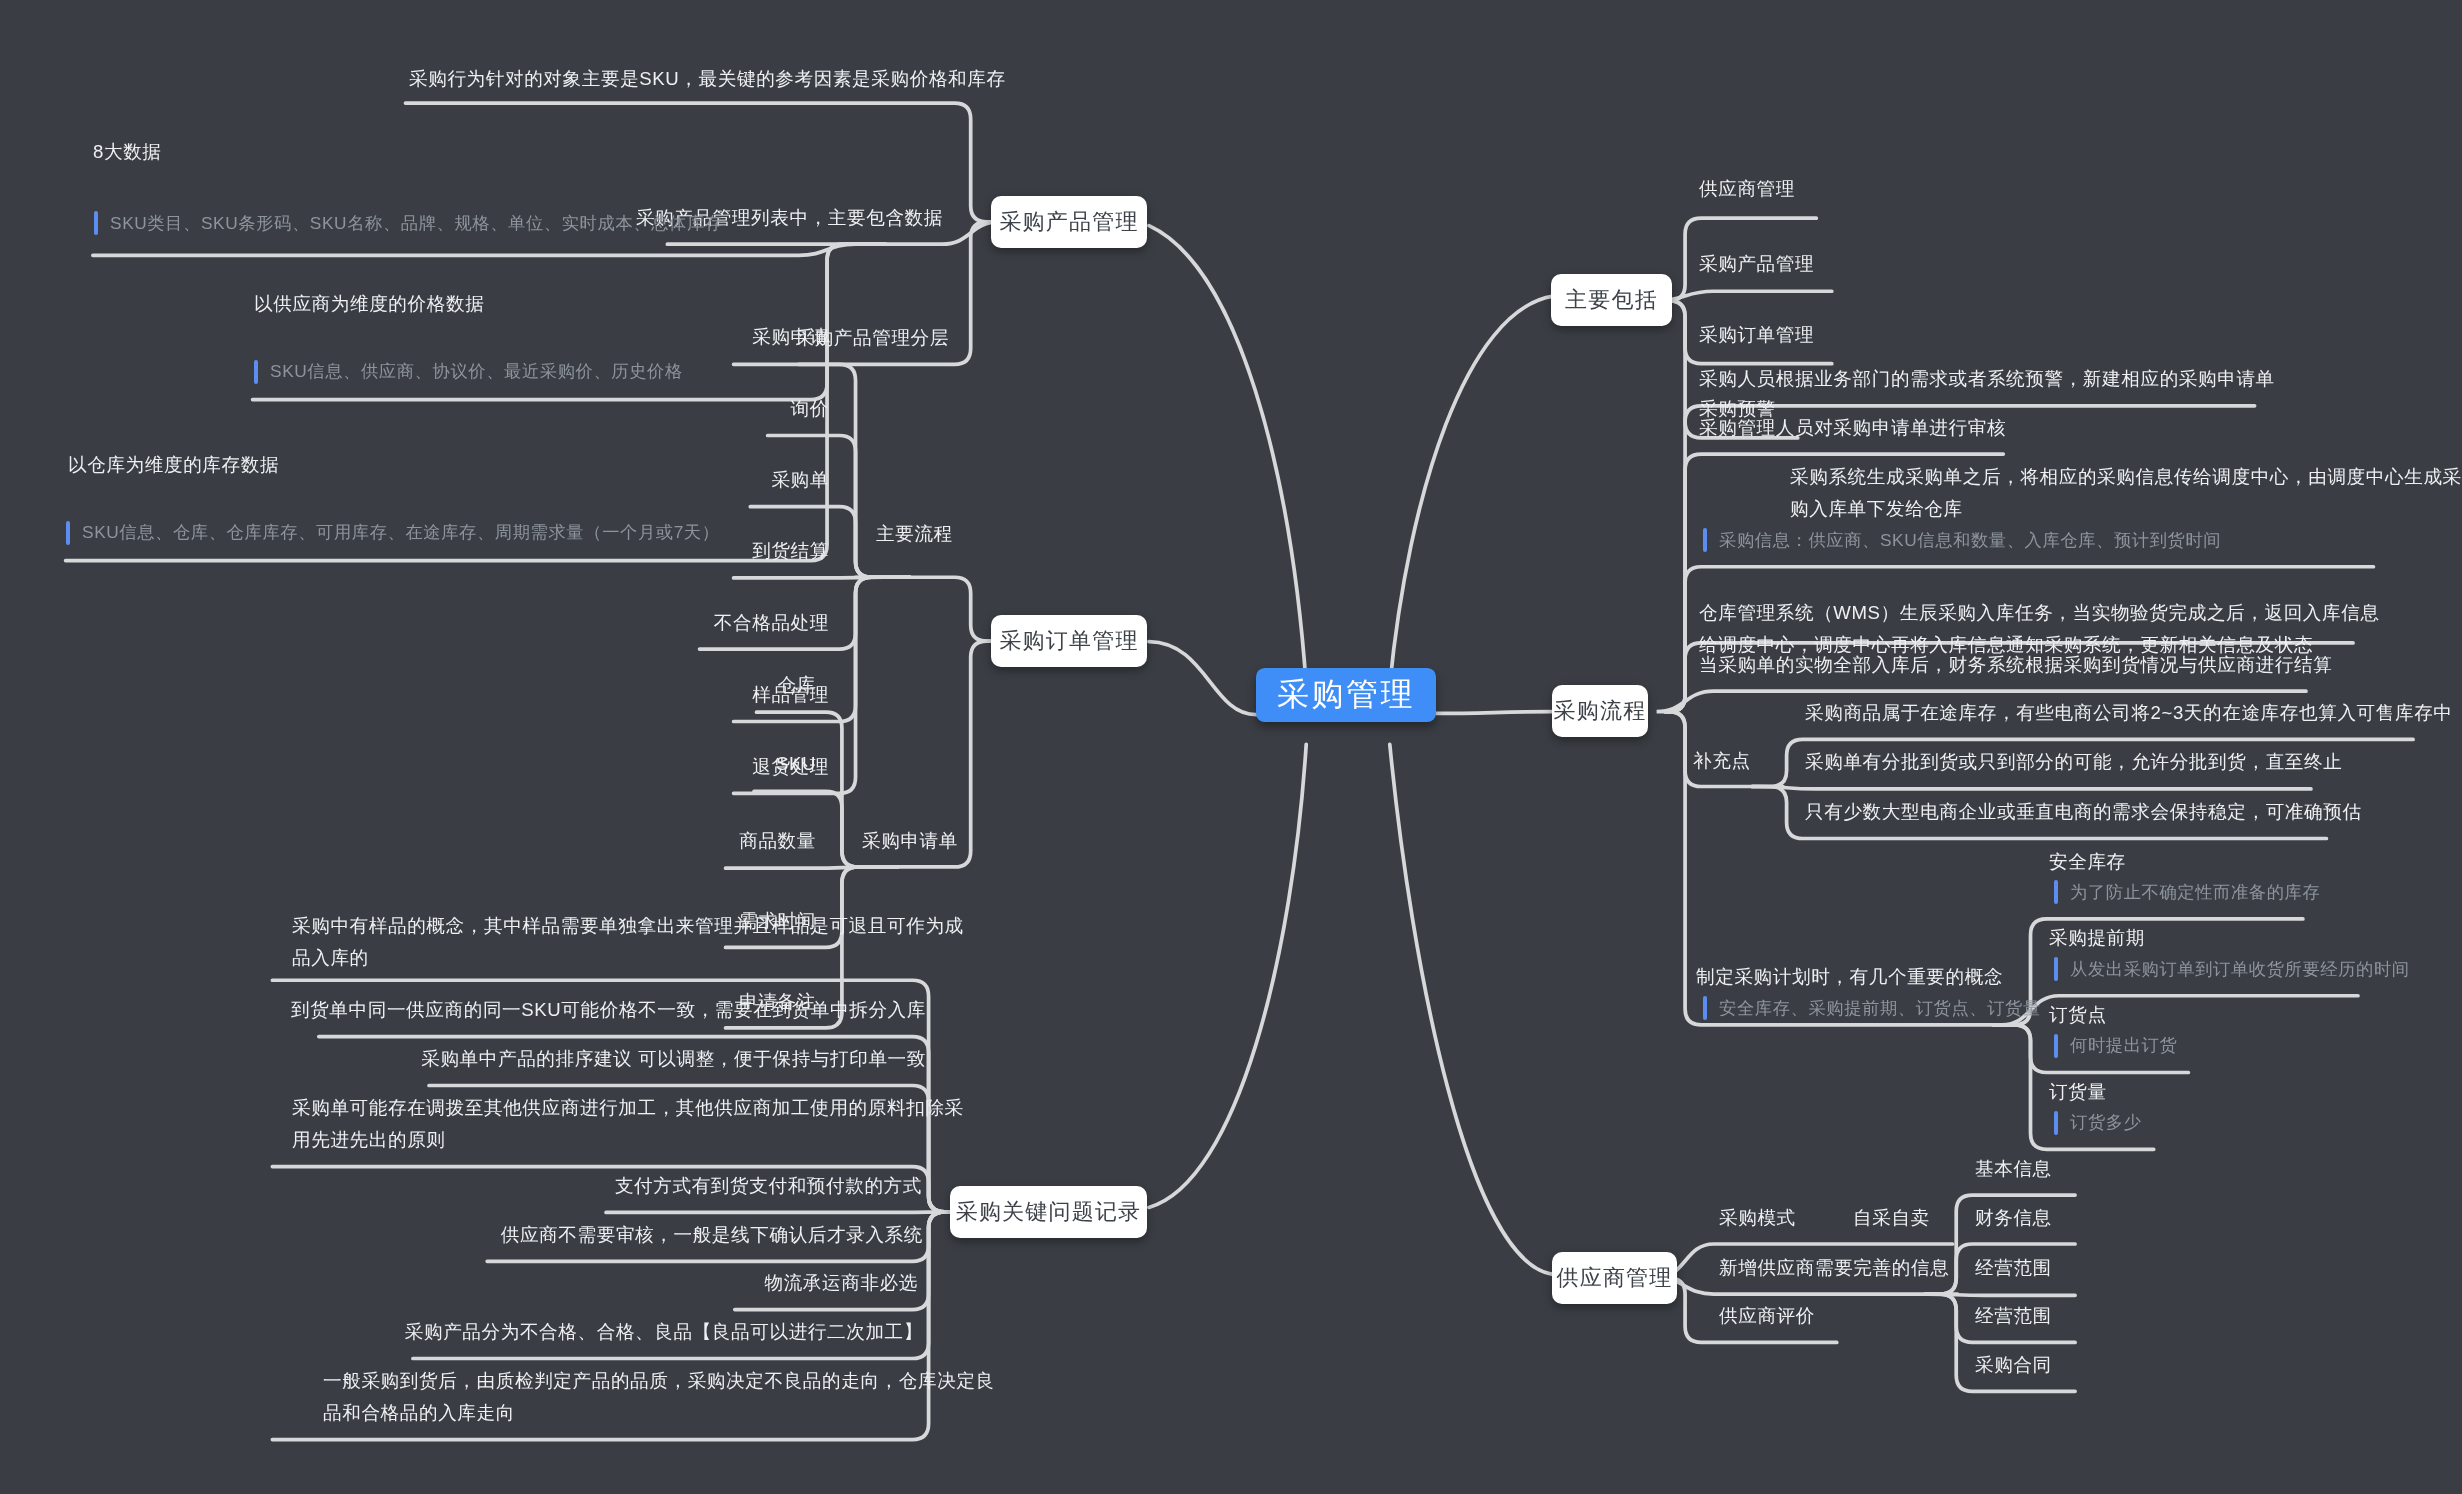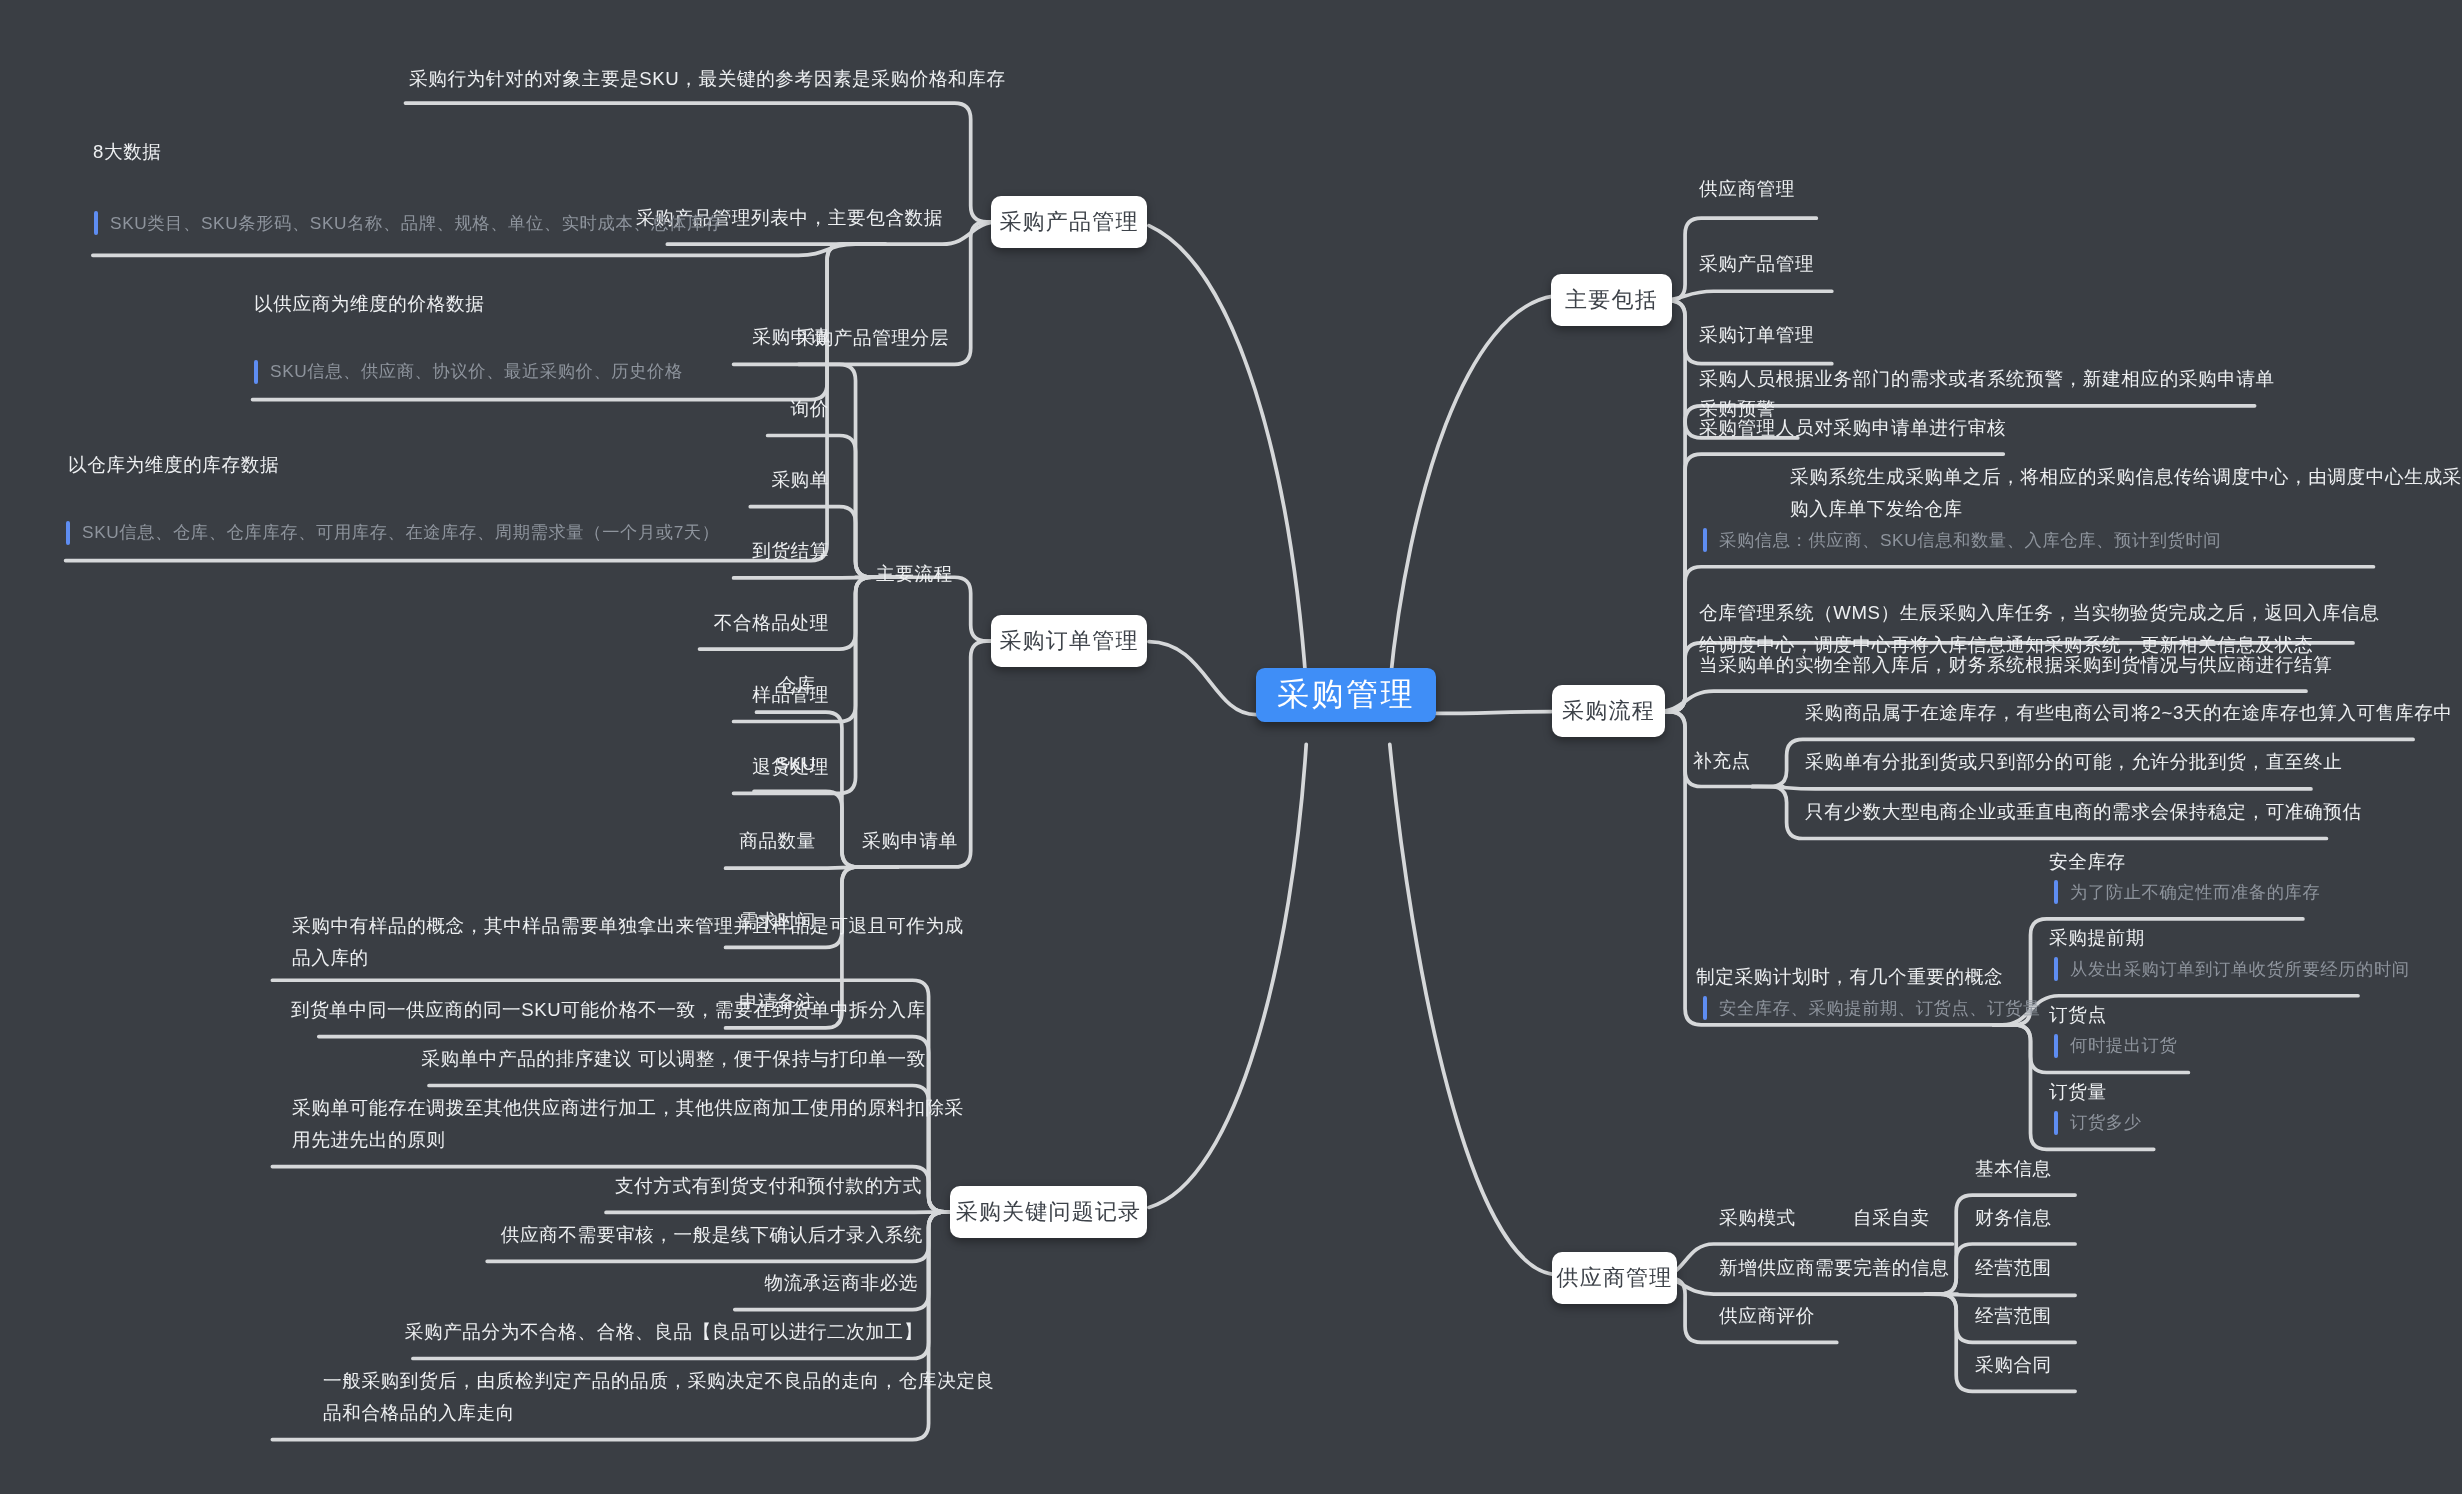--- a/index.html
+++ b/index.html
@@ -98,29 +98,29 @@
       <path d="M 2245 1106 C 2275 800 2368 500 2509 478" fill="none" stroke="#d6d8da" stroke-width="6" stroke-linecap="round"></path>
       <path d="M 2320 1152 C 2395 1152 2430 1149 2506 1149" fill="none" stroke="#d6d8da" stroke-width="6" stroke-linecap="round"></path>
       <path d="M 2245 1202 C 2280 1560 2372 2040 2509 2058" fill="none" stroke="#d6d8da" stroke-width="6" stroke-linecap="round"></path>
     </svg>
   <div id="nodes">
       <div class="mbox blue" style="left: 1256px; top: 668px; width: 180px; height: 54px;">采购管理</div>
       <div class="mbox" style="left: 991px; top: 196px; width: 156px; height: 52px;">采购产品管理</div>
       <div class="mbox" style="left: 991px; top: 615px; width: 156px; height: 52px;">采购订单管理</div>
       <div class="mbox" style="left: 950px; top: 1186px; width: 197px; height: 52px;">采购关键问题记录</div>
       <div class="mbox" style="left: 1551px; top: 274px; width: 121px; height: 52px;">主要包括</div>
-      <div class="mbox" style="left: 1552px; top: 685px; width: 113px; height: 52px;">采购流程</div>
+      <div class="mbox" style="left: 1552px; top: 685px; width: 96px; height: 52px;">采购流程</div>
       <div class="mbox" style="left: 1552px; top: 1252px; width: 125px; height: 52px;">供应商管理</div>
       <div class="topic" style="left: 409px; top: 65px;">采购行为针对的对象主要是SKU，最关键的参考因素是采购价格和库存</div>
       <div class="topic" style="right: 1519px; top: 204px; text-align: right;">采购产品管理列表中，主要包含数据</div>
       <div class="topic" style="right: 1513px; top: 324px; text-align: right;">采购产品管理分层</div>
       <div class="topic" style="left: 93px; top: 138px;">8大数据</div>
       <div class="topic" style="left: 254px; top: 290px;">以供应商为维度的价格数据</div>
       <div class="topic" style="left: 68px; top: 451px;">以仓库为维度的库存数据</div>
-      <div class="topic" style="left: 876px; top: 560px;">主要流程</div>
+      <div class="topic" style="left: 876px; top: 520px;">主要流程</div>
       <div class="topic" style="right: 1633px; top: 323px; text-align: right;">采购申请</div>
       <div class="topic" style="right: 1633px; top: 395px; text-align: right;">询价</div>
       <div class="topic" style="right: 1633px; top: 466px; text-align: right;">采购单</div>
       <div class="topic" style="right: 1633px; top: 537px; text-align: right;">到货结算</div>
       <div class="topic" style="right: 1633px; top: 609px; text-align: right;">不合格品处理</div>
       <div class="topic" style="right: 1633px; top: 681px; text-align: right;">样品管理</div>
       <div class="topic" style="right: 1633px; top: 753px; text-align: right;">退货处理</div>
       <div class="topic" style="left: 862px; top: 827px;">采购申请单</div>
       <div class="topic" style="right: 1646px; top: 671px; text-align: right;">仓库</div>
       <div class="topic" style="right: 1646px; top: 750px; text-align: left;">SKU</div>

